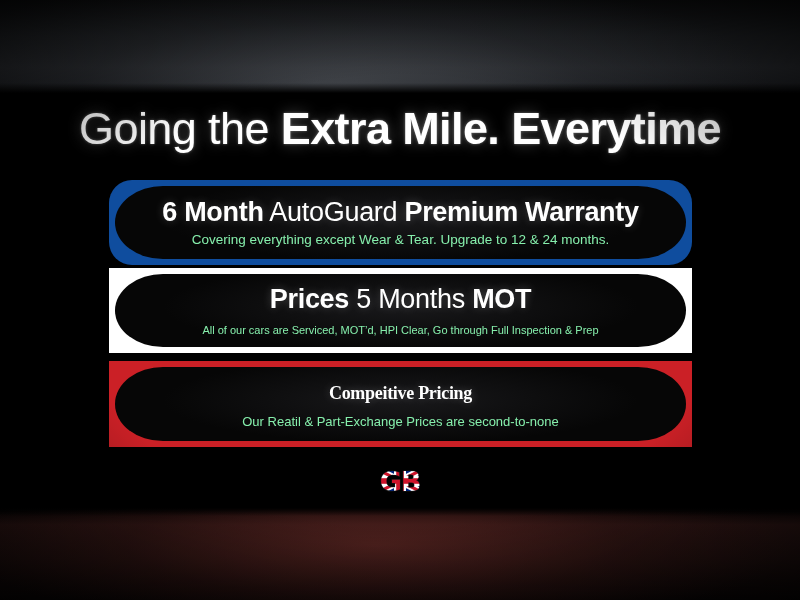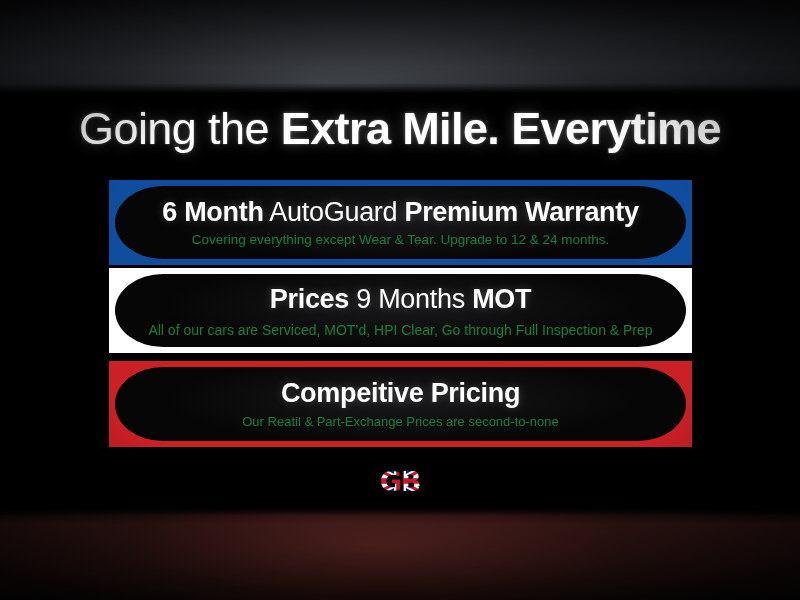--- a/index.html
+++ b/index.html
@@ -63,21 +63,21 @@
   }
   .headline .light { font-weight:400; }
   .headline .heavy { font-weight:700; }
 
   
   .banner {
     position:absolute;
     left:109px; width:583px;
     padding:6px;
   }
-  .banner.b1 { top:180px; height:85px; background:#0f4d9e; }
+  .banner.b1 { top:180px; height:85px; background:#0f4d9e;border-radius:23px; }
   .banner.b2 { top:268px; height:85px; background:#ffffff; }
   .banner.b3 { top:361px; height:86px; background:#cb2026; }
 
   .banner .inner {
     position:relative;
     width:100%; height:100%;
     background:#060606;
     border-radius:48px / 50%;
     display:flex;
     flex-direction:column;
@@ -93,34 +93,34 @@
   }
 
   .ttl {
     position:relative; z-index:2;
     color:#ffffff;
     white-space:nowrap;
     text-shadow:0 0 10px rgba(255,255,255,0.22);
   }
   .sub {
     position:relative; z-index:2;
-    color:#15803d;
+    color:#86efac;
     white-space:nowrap;
     font-weight:400;
   }
   .ttl .b { font-weight:700; }
   .ttl .r { font-weight:400; }
 
   .b1 .ttl { font-size:27px; line-height:32px; letter-spacing:-0.3px; }
   .b1 .sub { font-size:13.5px; line-height:18px; margin-top:3px; }
 
   .b2 .ttl { font-size:27px; line-height:32px; letter-spacing:-0.3px; }
-  .b2 .sub { font-size:14px; line-height:18px; margin-top:6px; }
-
-  .b3 .ttl { font-size:27px; line-height:32px; letter-spacing:-0.3px; font-weight:700; }
+  .b2 .sub { font-size:11px; line-height:18px; margin-top:6px; }
+
+  .b3 .ttl { font-size:18px; line-height:32px; letter-spacing:-0.3px; font-weight:700;font-family:Liberation Serif, serif; }
   .b3 .sub { font-size:13px; line-height:18px; margin-top:4px; }
 
   
   .logo {
     position:absolute;
     left:50%; top:466px;
     transform:translateX(-50%);
     display:flex;
     align-items:center;
     gap:12px;
@@ -168,21 +168,21 @@
       <div class="ttl">
         <span class="b">6 Month</span><span class="r"> AutoGuard </span><span class="b">Premium Warranty</span>
       </div>
       <div class="sub">Covering everything except Wear &amp; Tear. Upgrade to 12 &amp; 24 months.</div>
     </div>
   </div>
 
   <div class="banner b2">
     <div class="inner">
       <div class="ttl">
-        <span class="b">Prices</span><span class="r"> 9 Months </span><span class="b">MOT</span>
+        <span class="b">Prices</span><span class="r"> 5 Months </span><span class="b">MOT</span>
       </div>
       <div class="sub">All of our cars are Serviced, MOT’d, HPI Clear, Go through Full Inspection &amp; Prep</div>
     </div>
   </div>
 
   <div class="banner b3">
     <div class="inner">
       <div class="ttl">
         <span class="b">Compeitive Pricing</span>
       </div>

